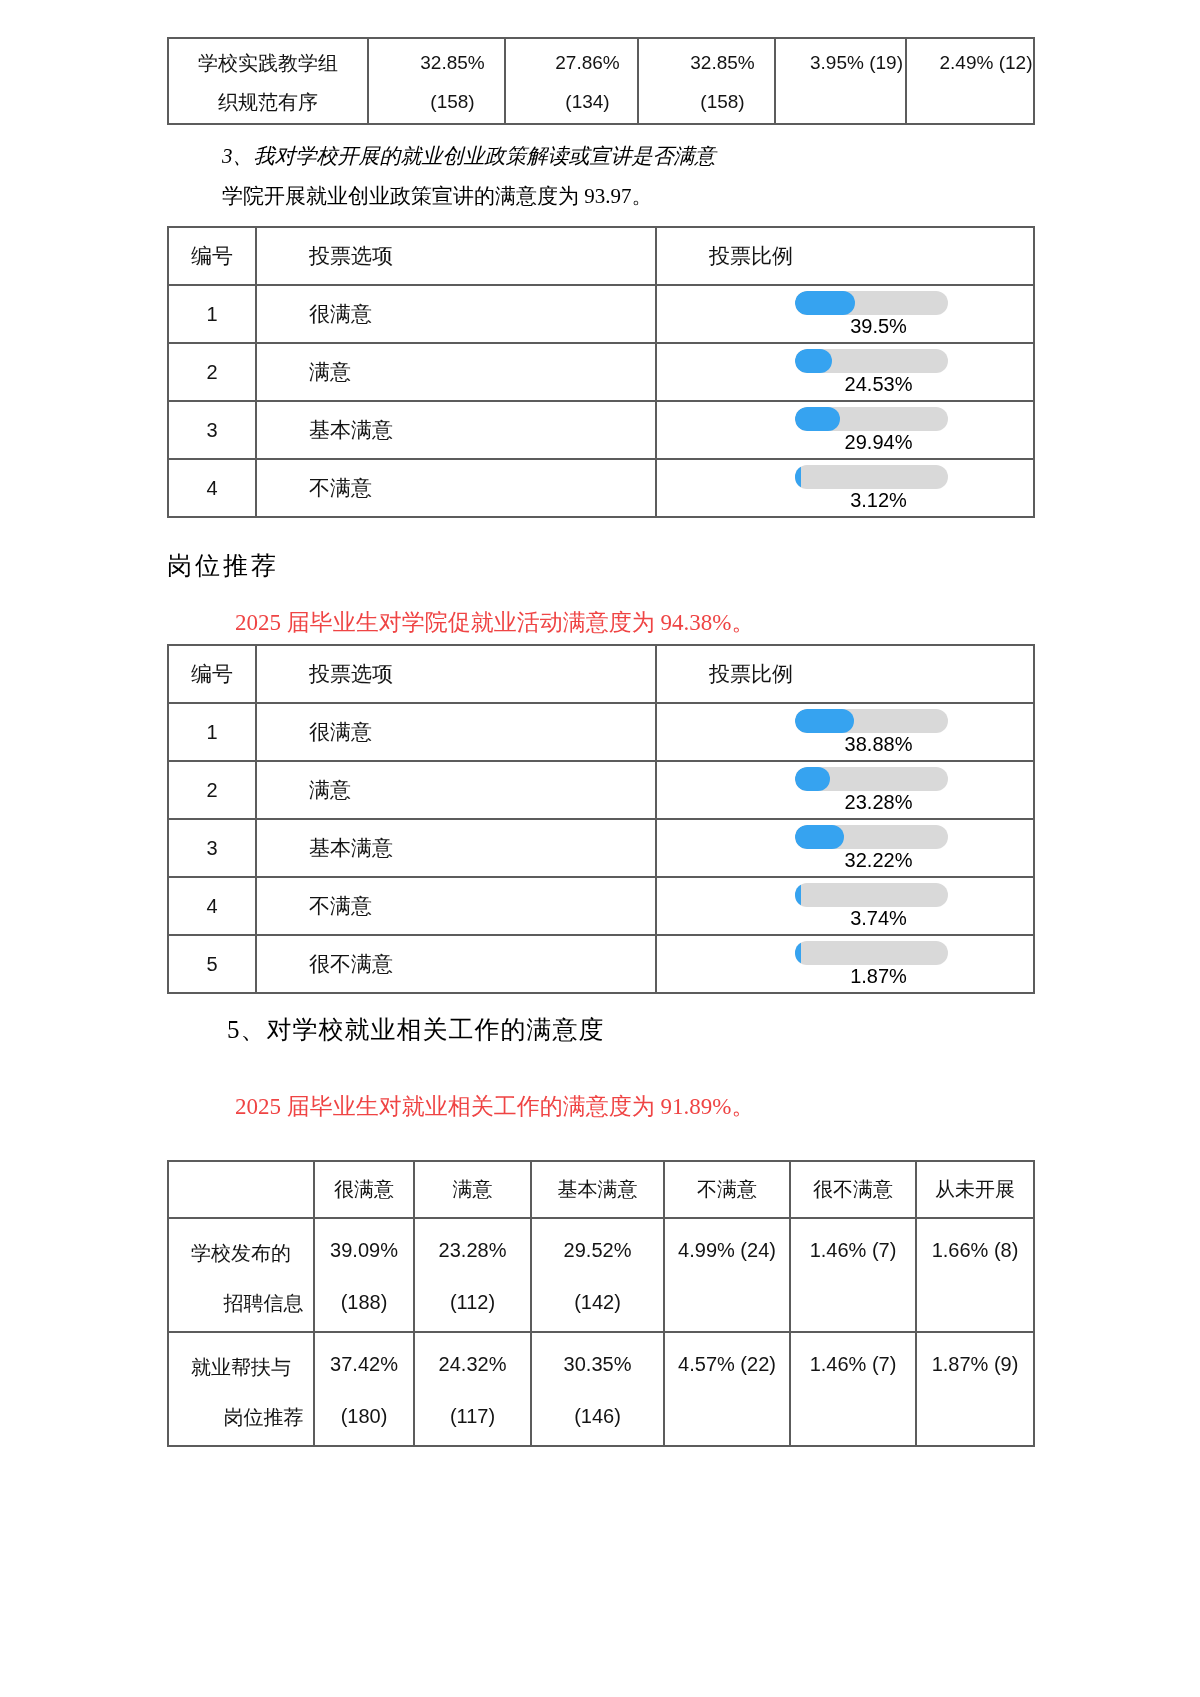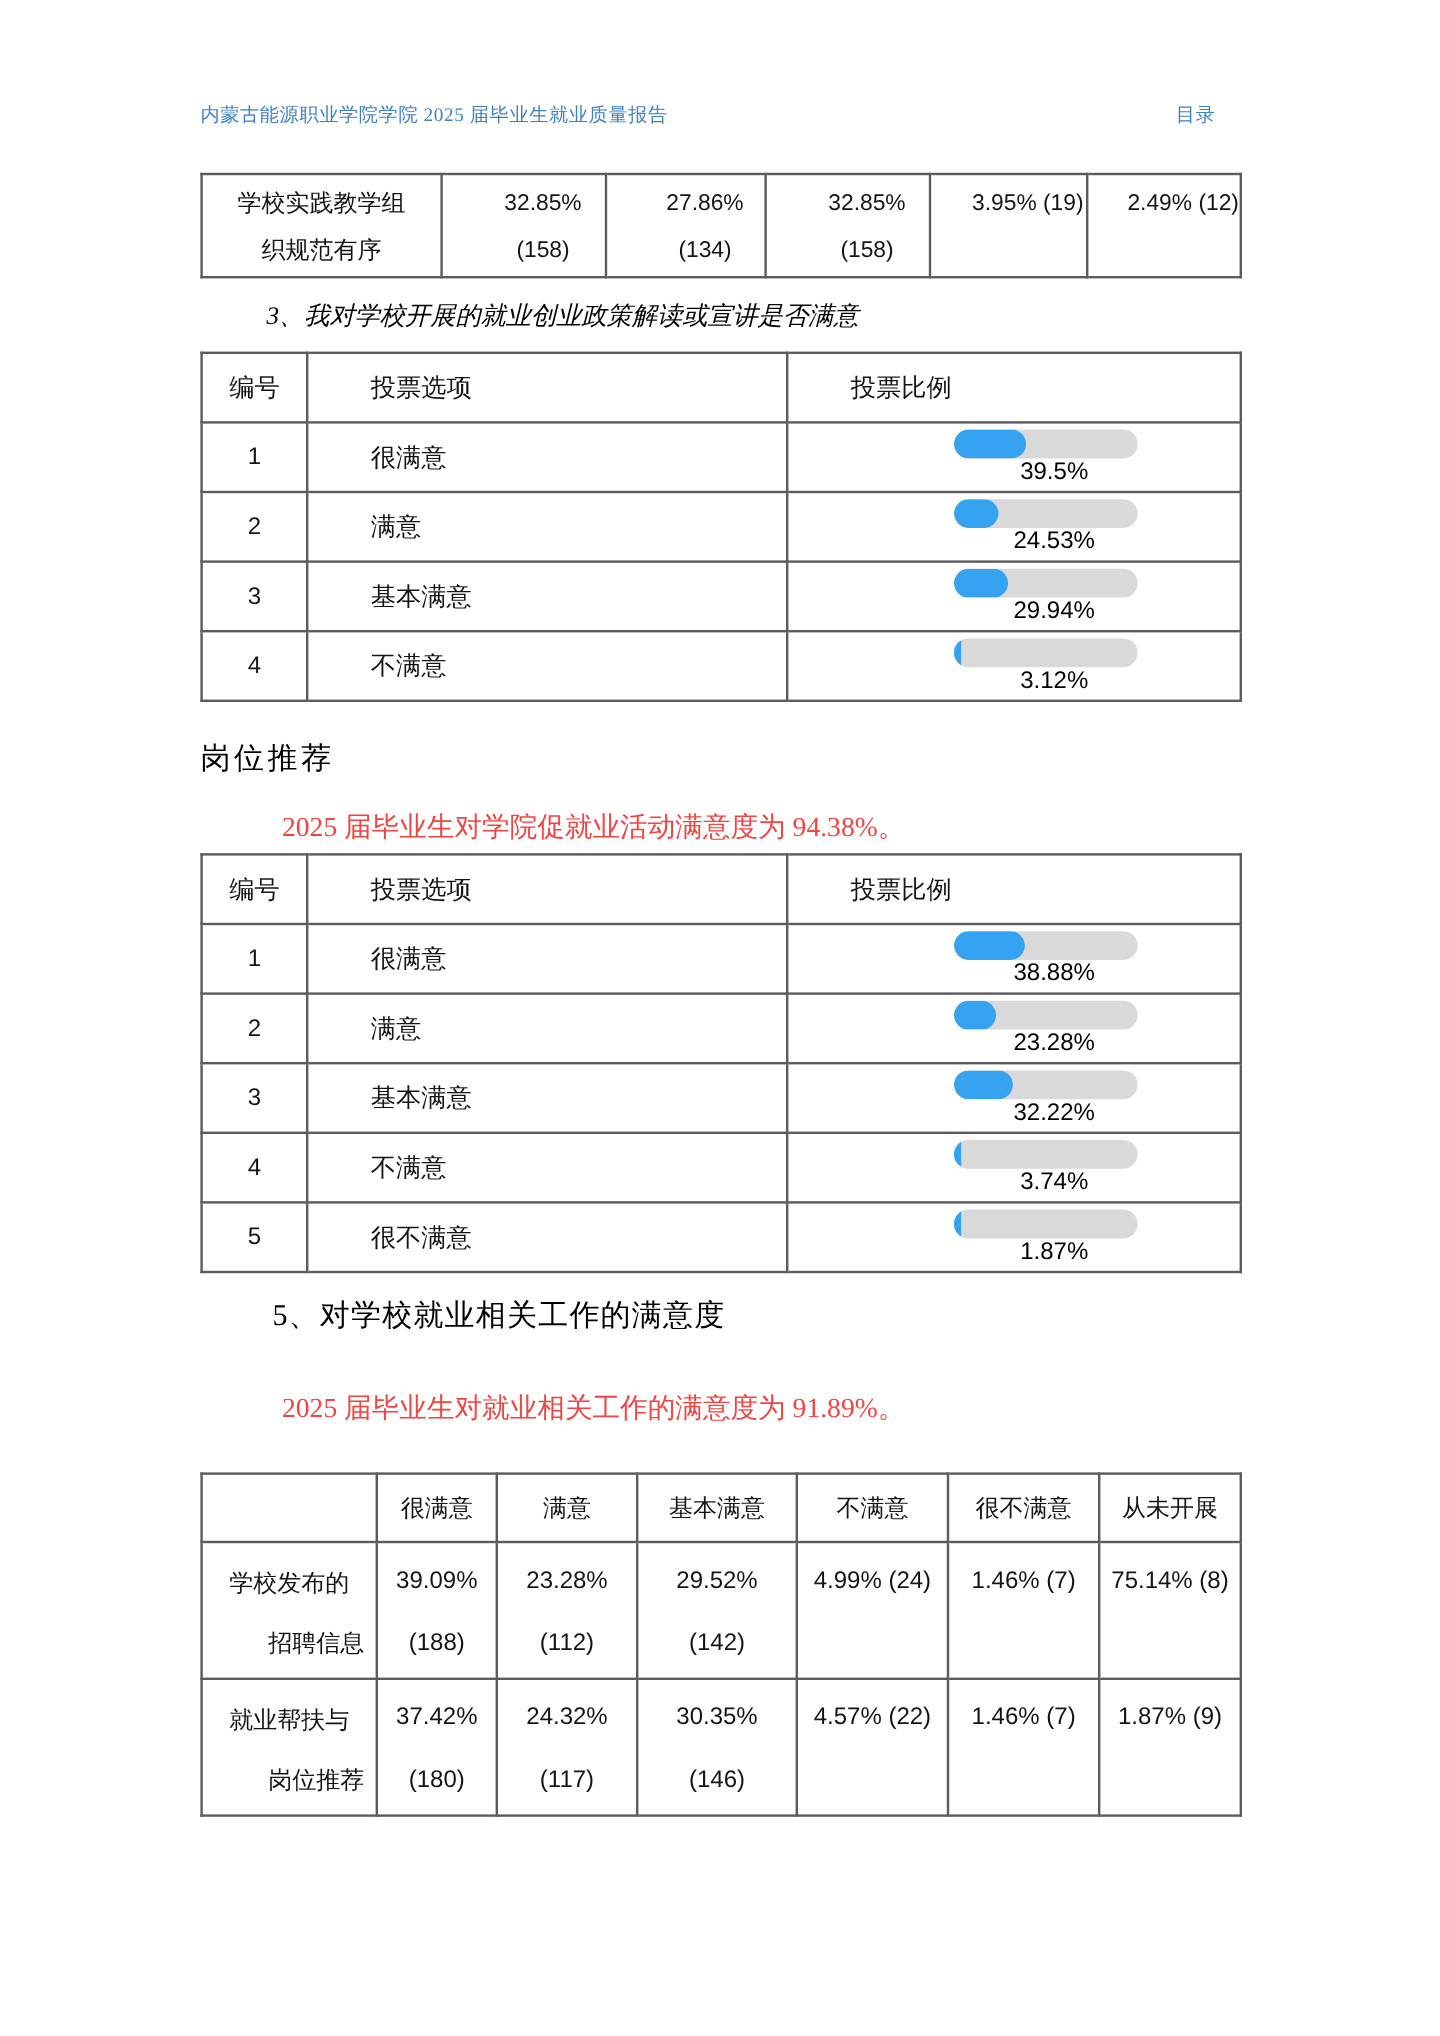--- a/index.html
+++ b/index.html
@@ -61,24 +61,20 @@
   .work-table .rowlabel .l1{margin-top:20px;}
   .work-table .rowlabel .l2{margin-top:22px;padding-left:45px;}
   .work-table .num{font-size:20px;}
 </style>
 </head>
 <body>
 
 <div class="page">
   <div class="content">
 
-    <div class="doc-header">
-      <span class="left">内蒙古能源职业学院学院 2025 届毕业生就业质量报告</span>
-      <span class="right">目录</span>
-    </div>
 
     <table class="practice-table">
       <colgroup>
         <col style="width:200px">
           <col style="width:137px">
           <col style="width:133px">
         <col style="width:137px">
           <col style="width:131px">
           <col style="width:128px">
       </colgroup>
@@ -104,20 +100,21 @@
           <div class="l1 num">3.95% (19)</div>
         </td>
         <td>
           <div class="l1 num">2.49% (12)</div>
         </td>
       </tr>
     </tbody>
       </table>
 
     <div class="h-small">3、我对学校开展的就业创业政策解读或宣讲是否满意</div>
+    <div class="note-small">学院开展就业创业政策宣讲的满意度为 93.97。</div>
 
     <table class="vote-table">
       <colgroup>
           <col style="width:88px">
           <col style="width:400px">
           <col style="width:378px">
         </colgroup>
       <tbody>
           <tr>
         <th class="c-id">编号</th>
@@ -293,21 +290,21 @@
           <div class="l1 num">29.52%</div>
           <div class="l2 num">(142)</div>
         </td>
         <td>
           <div class="l1 num">4.99% (24)</div>
         </td>
         <td>
           <div class="l1 num">1.46% (7)</div>
         </td>
         <td>
-          <div class="l1 num">75.14% (8)</div>
+          <div class="l1 num">1.66% (8)</div>
         </td>
       </tr>
       <tr>
         <td class="rowlabel">
           <div class="l1">就业帮扶与</div>
           <div class="l2">岗位推荐</div>
         </td>
         <td>
           <div class="l1 num">37.42%</div>
           <div class="l2 num">(180)</div>

